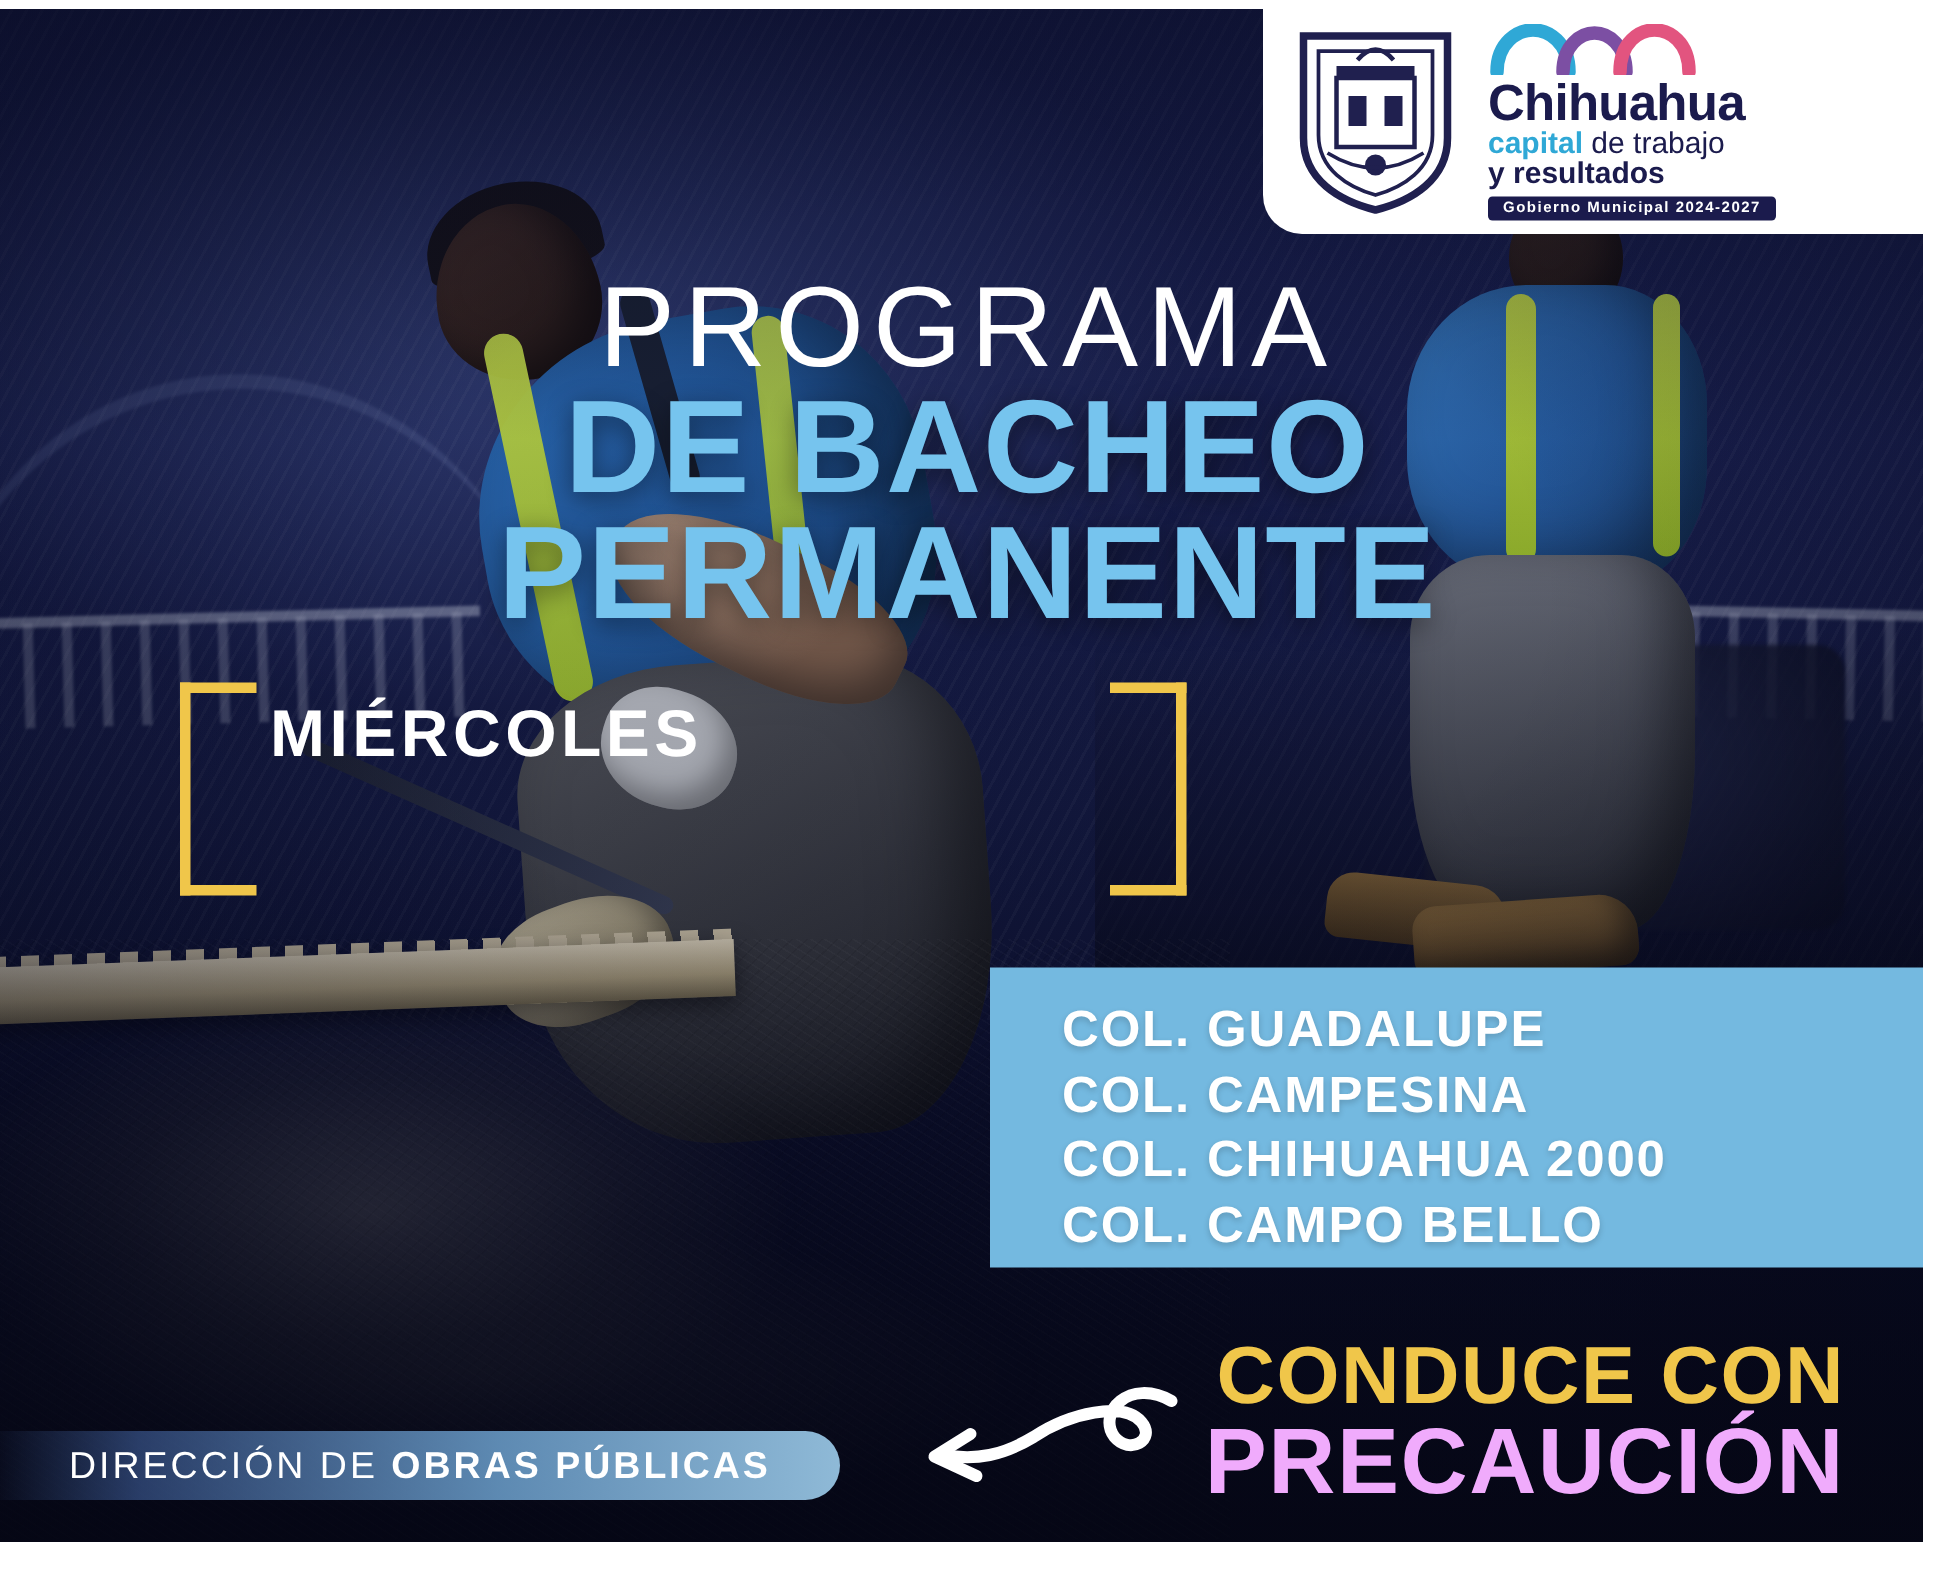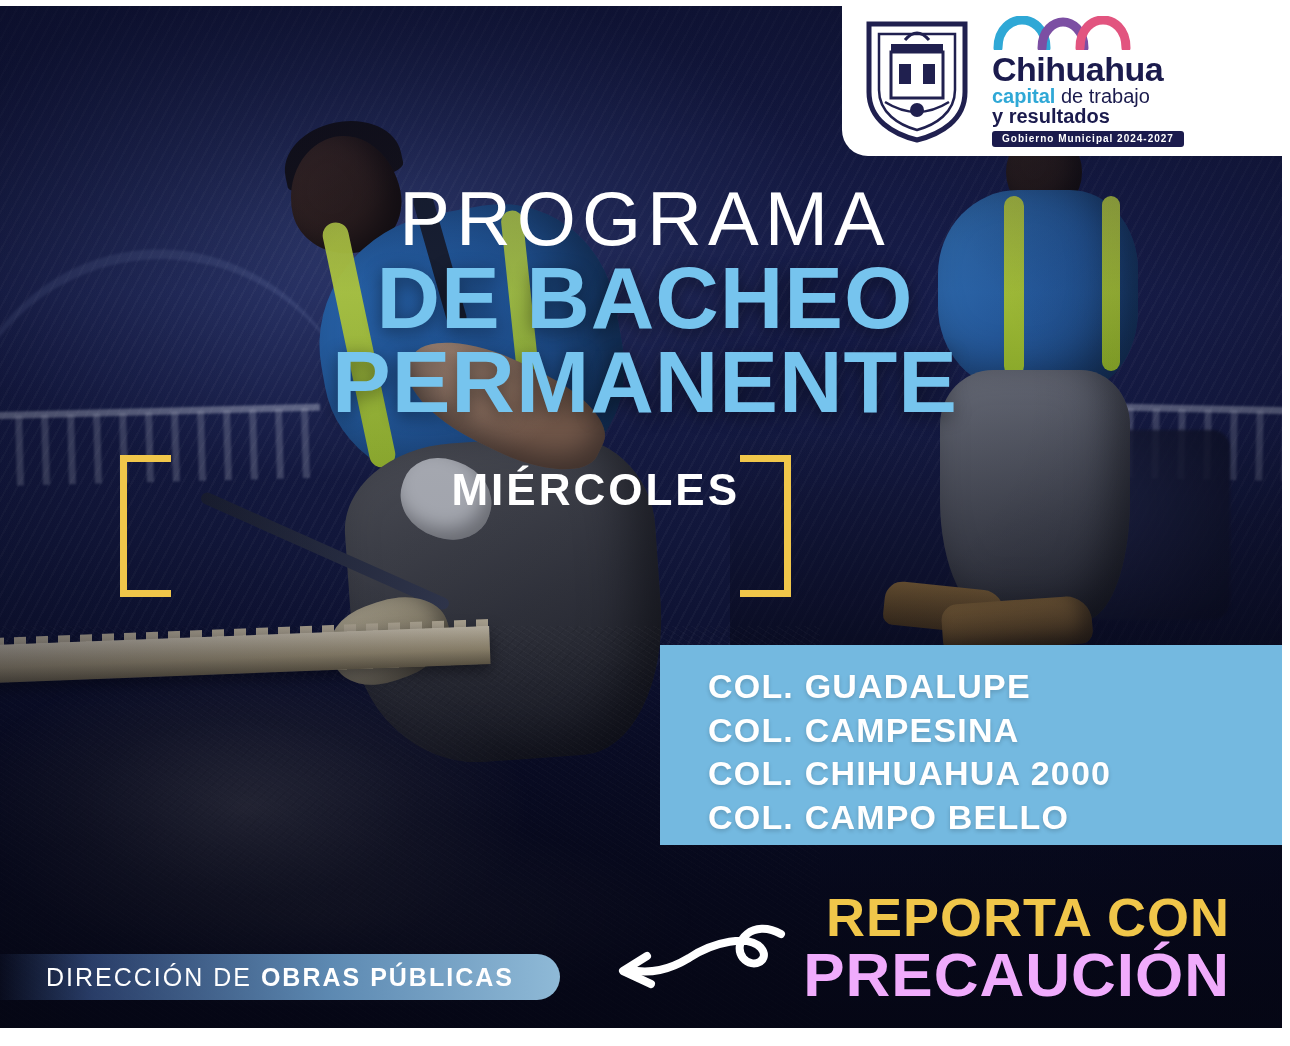--- a/index.html
+++ b/index.html
@@ -329,21 +329,21 @@
     top: 0;
     width: 44px; height: 128px;
     border: 7px solid #f0c64a;
   }
   .bracket-l { left: 0; border-right: none; }
   .bracket-r { left: 620px; border-left: none; }
   .date-text {
     position: absolute;
     left: 60px; top: 8px;
     width: 560px;
-    text-align: right;
+    text-align: left;
     color: #ffffff;
     font-weight: 700;
     font-size: 44px;
     letter-spacing: 3px;
     line-height: 1.22;
   }
 
   
   .colonias {
     position: absolute;
@@ -553,21 +553,21 @@
   </div>
 
 
   <div class="conduce">
     <div class="arrow-swirl">
       <svg width="190" height="80" viewBox="0 0 190 80" aria-hidden="true">
         <path d="M178 22 C150 6 128 30 140 46 C150 58 168 48 158 36 C146 22 110 30 86 46 C66 58 48 62 26 58" fill="none" stroke="#ffffff" stroke-width="8" stroke-linecap="round"></path>
         <path d="M44 44 L20 59 L48 72" fill="none" stroke="#ffffff" stroke-width="8" stroke-linecap="round" stroke-linejoin="round"></path>
       </svg>
     </div>
-    <div class="conduce-1">REPORTA CON</div>
+    <div class="conduce-1">CONDUCE CON</div>
     <div class="conduce-2">PRECAUCIÓN</div>
   </div>
 
   <div class="dept-pill">
     <div class="dept-text"><span>DIRECCIÓN DE </span><b>OBRAS PÚBLICAS</b></div>
   </div>
 
   <div class="edge-top"></div>
   <div class="edge-right"></div>
   <div class="edge-bottom"></div>

